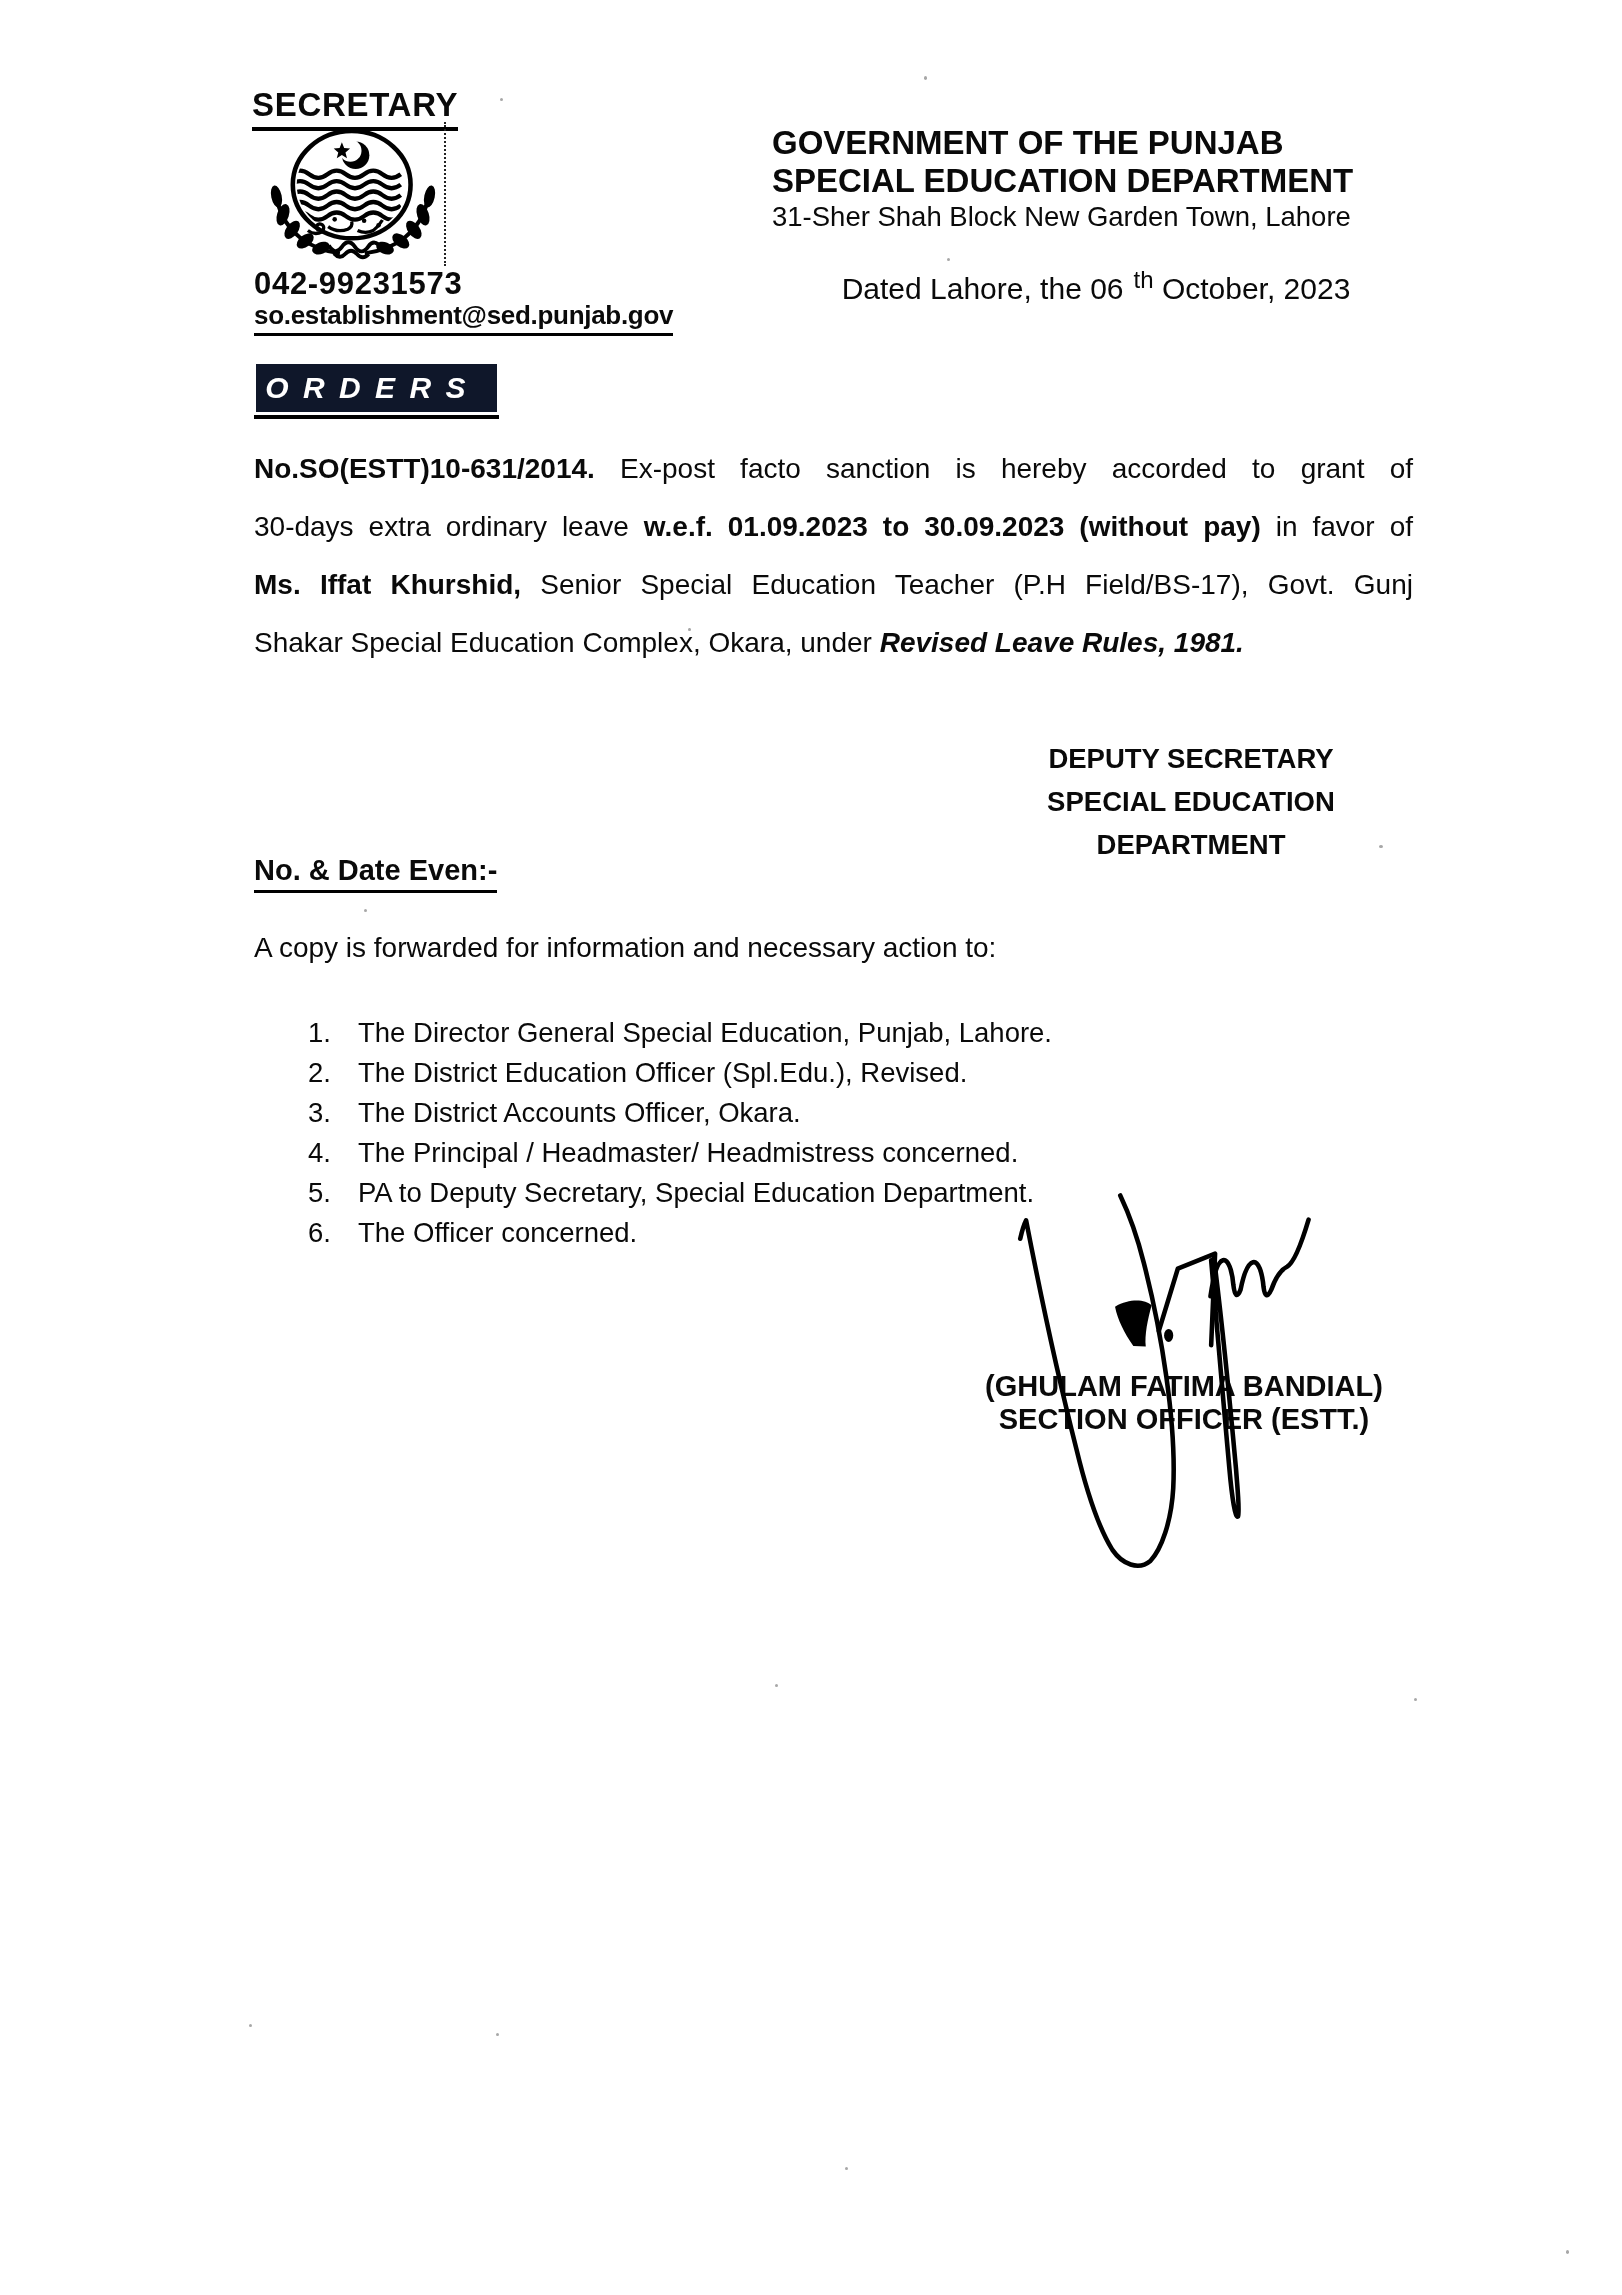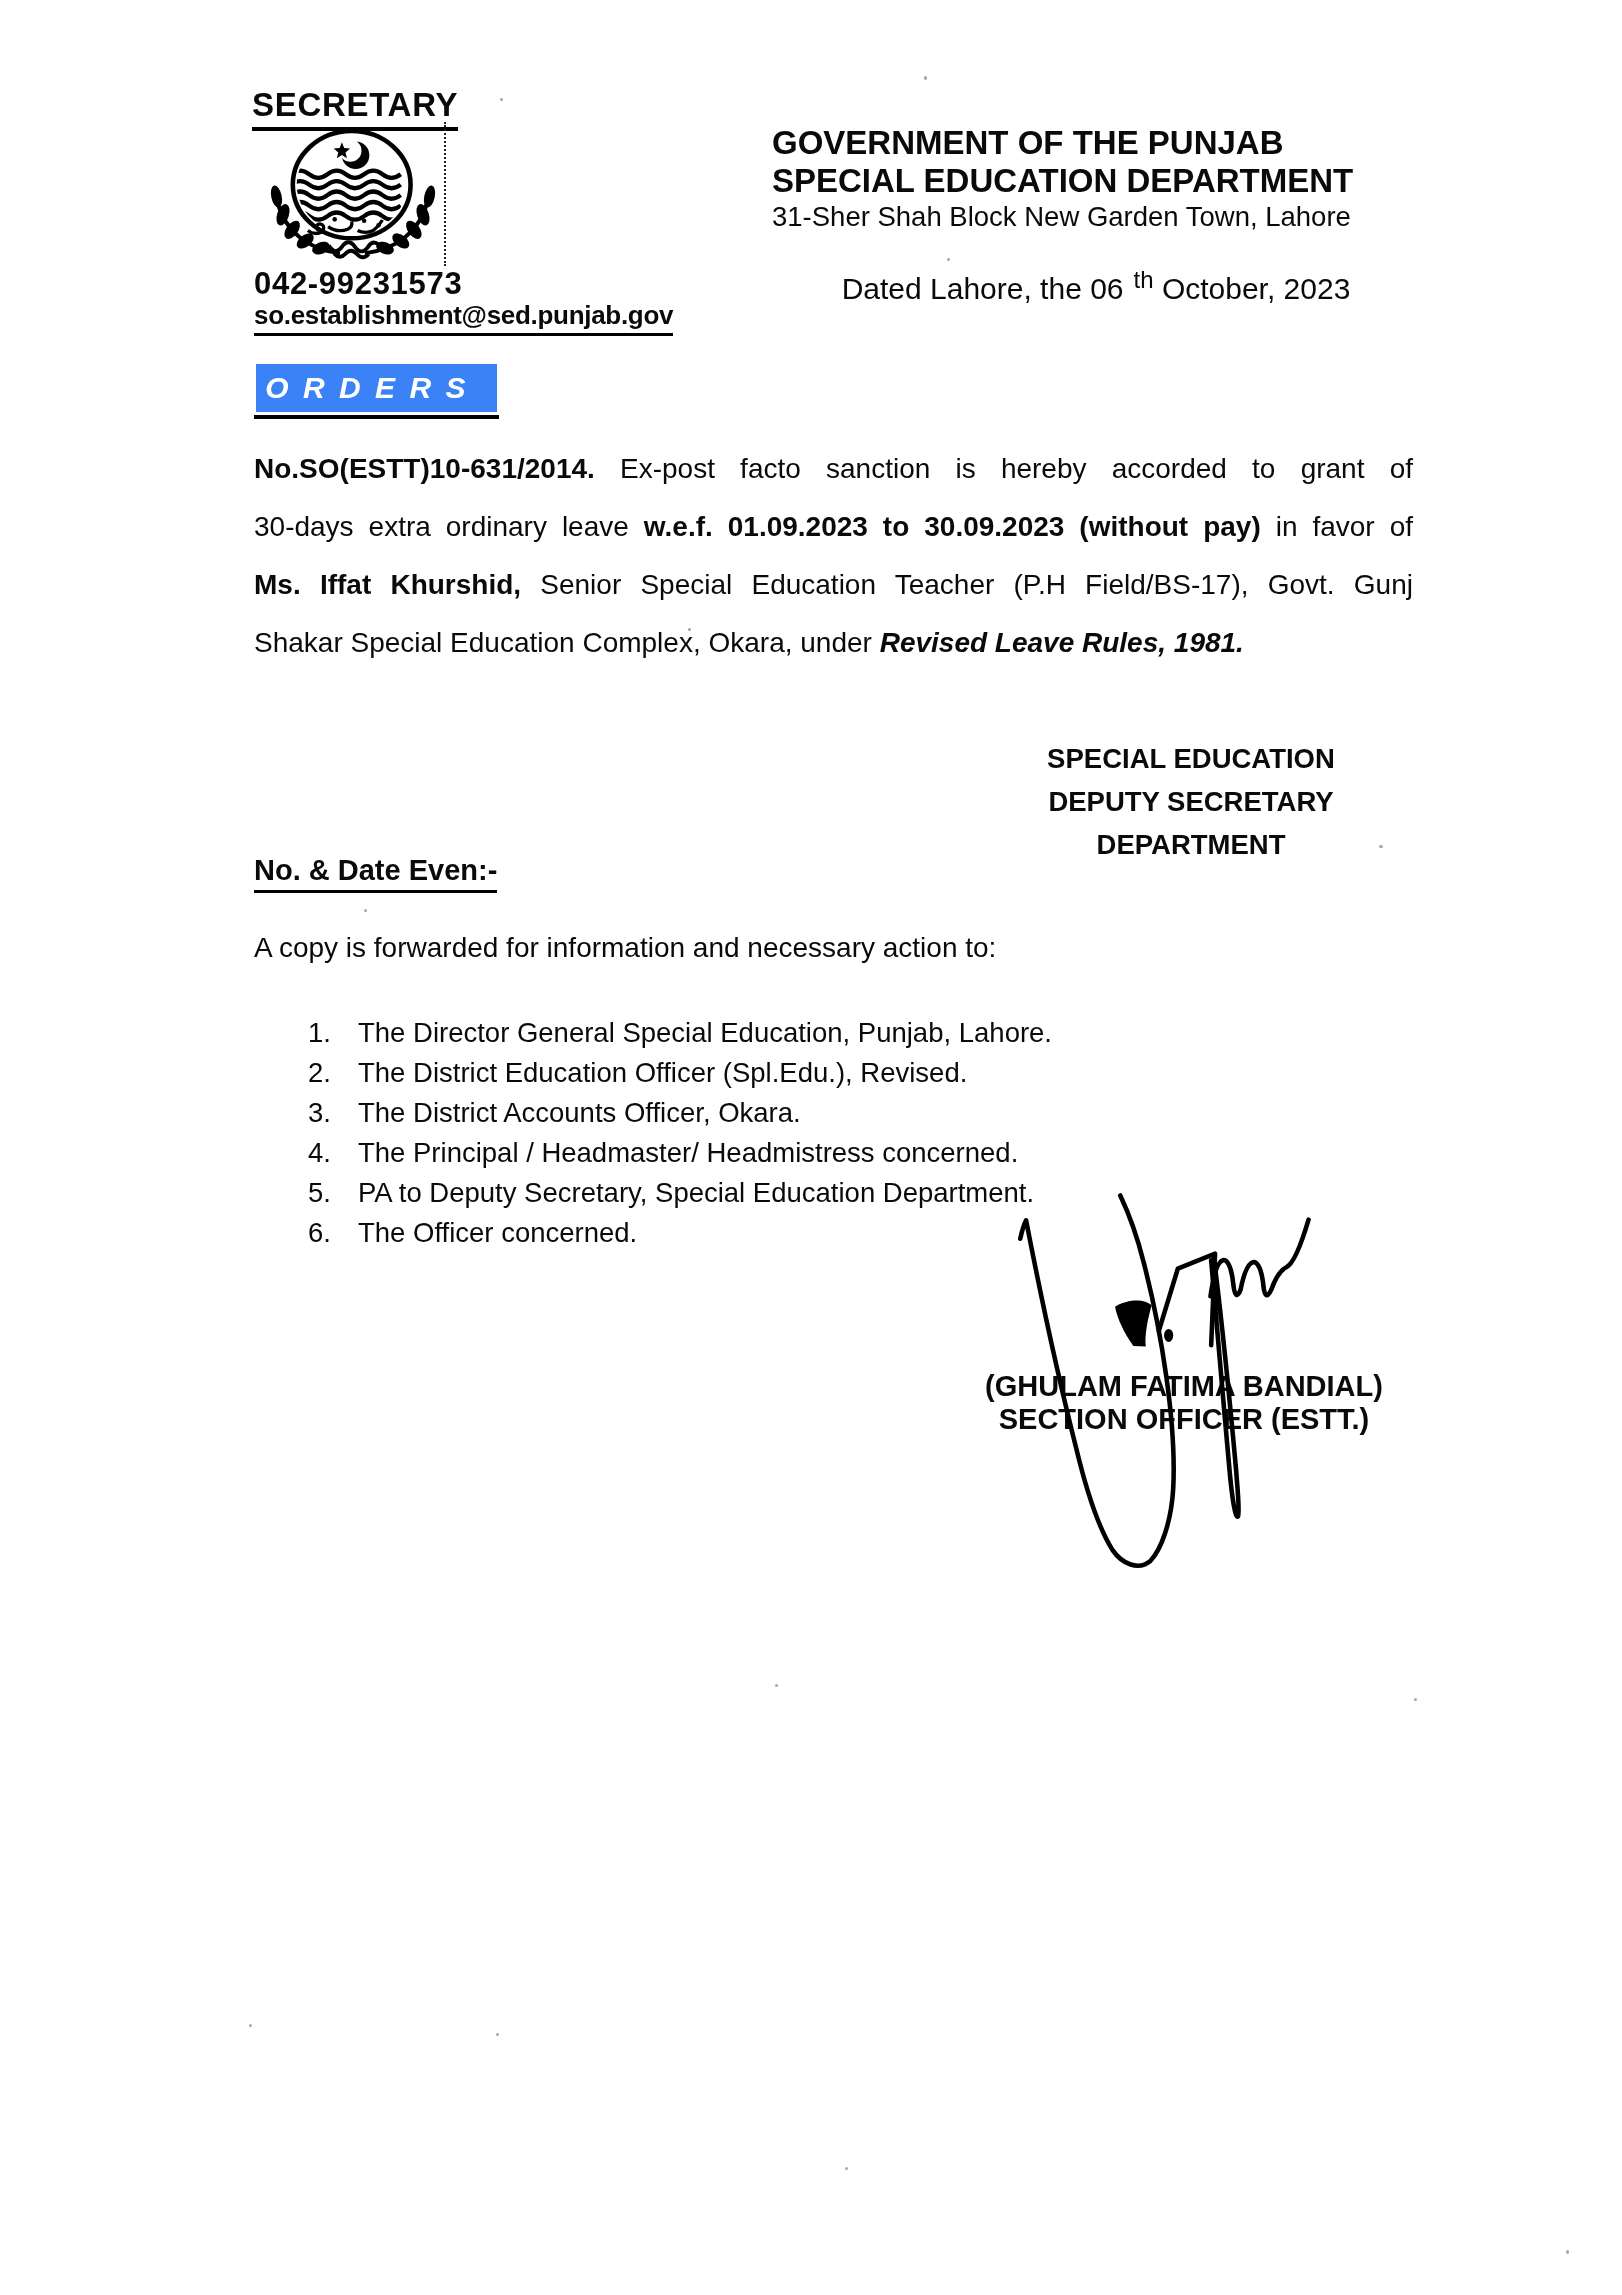--- a/index.html
+++ b/index.html
@@ -24,21 +24,21 @@
     border-bottom:3.3px solid #000; padding-bottom:2px; letter-spacing:-0.3px;
   }
 
   .hdr{ left:772px; top:124px; width:648px; }
   .hdr-l1,.hdr-l2{ font-size:33px; font-weight:bold; line-height:38px; }
   .hdr-addr{ font-size:27.5px; line-height:34px; }
   .dateline{ left:772px; top:266px; width:648px; text-align:center; font-size:30px; }
   .supth{ font-size:24px; vertical-align:10.5px;margin-left:10px; }
 
   .ordersbox{
-    left:256px; top:364px; width:241px; height:48px; background:#3b82f6; color:#fff;
+    left:256px; top:364px; width:241px; height:48px; background:#0f172a; color:#fff;
     font-size:30px; font-style:italic; font-weight:bold; letter-spacing:14.4px;
     line-height:48px; padding-left:9.2px; box-sizing:border-box; white-space:nowrap;
   }
   .ordersline{ left:254px; top:415px; width:245px; height:3.9px; background:#000; }
 
   .para{ left:254px; top:440px; width:1159px; font-size:28px; }
   .pline{ height:58px; line-height:58px; }
   .pline.just{ text-align:justify; text-align-last:justify; }
 
   .approver{
@@ -137,22 +137,22 @@
   <div class="abs ordersline"></div>
 
   <div class="abs para">
     <div class="pline just"><span class="b">No.SO(ESTT)10-631/2014.</span><span> Ex-post facto sanction is hereby accorded to grant of</span></div>
     <div class="pline just"><span>30-days extra ordinary leave </span><span class="b">w.e.f. 01.09.2023 to 30.09.2023 (without pay)</span><span> in favor of</span></div>
     <div class="pline just"><span class="b">Ms. Iffat Khurshid,</span><span> Senior Special Education Teacher (P.H Field/BS-17), Govt. Gunj</span></div>
     <div class="pline"><span>Shakar Special Education Complex, Okara, under </span><span class="bi">Revised Leave Rules, 1981.</span></div>
   </div>
 
   <div class="abs approver">
+    <div>DEPUTY SECRETARY</div>
     <div>SPECIAL EDUCATION</div>
-    <div>DEPUTY SECRETARY</div>
     <div>DEPARTMENT</div>
   </div>
 
   <div class="abs ref">No. &amp; Date Even:-</div>
   <div class="abs copynote">A copy is forwarded for information and necessary action to:</div>
 
   <div class="abs dlist">
     <div class="dli">
         <span class="num">1.</span>
         <span>The Director General Special Education, Punjab, Lahore.</span>

